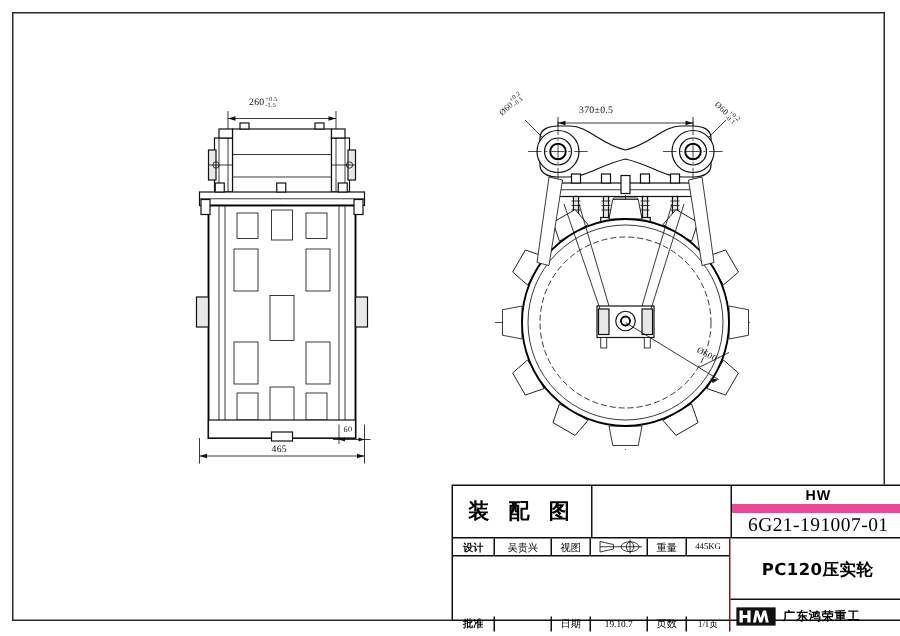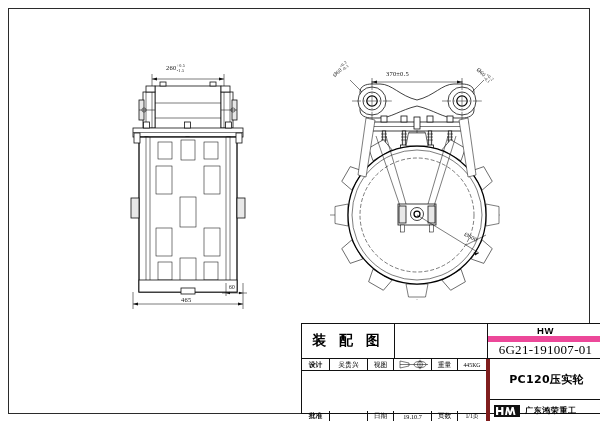--- a/index.html
+++ b/index.html
@@ -46,21 +46,21 @@
   .tb-hw{flex:1;display:flex;flex-direction:column;}
   .tb-hw-a{height:17px;border-bottom:6px solid #ec4899;
            display:flex;align-items:center;justify-content:center;
            font-size:9.5px;font-weight:700;letter-spacing:.5px;}
   .tb-hw-b{height:16px;display:flex;align-items:center;
            justify-content:center;font-size:13px;letter-spacing:.3px;
            font-family:"Liberation Serif",serif;}
 
   .tb-body{display:flex;flex:1;}
   .tb-left{width:184px;display:flex;flex-direction:column;
-           border-right:4px solid #7f1d1d;justify-content:space-between;}
+           border-right:1px solid #7f1d1d;justify-content:space-between;}
   .tb-row{display:flex;flex:1;border-bottom:1px solid #111;}
   .tb-row:last-child{border-bottom:none;margin-top:40px;}
   .c{display:flex;align-items:center;justify-content:center;
      font-size:6.8px;border-right:1px solid #111;box-sizing:border-box;
      font-family:"DejaVu Sans",sans-serif;overflow:hidden;}
   .c:last-child{border-right:none;}
   .c1{width:28px;font-weight:600;}
   .c2{width:38px;}
   .c3{width:26px;font-weight:400;}
   .c4{width:38px;font-family:"Liberation Serif",serif;font-size:6.2px;}

